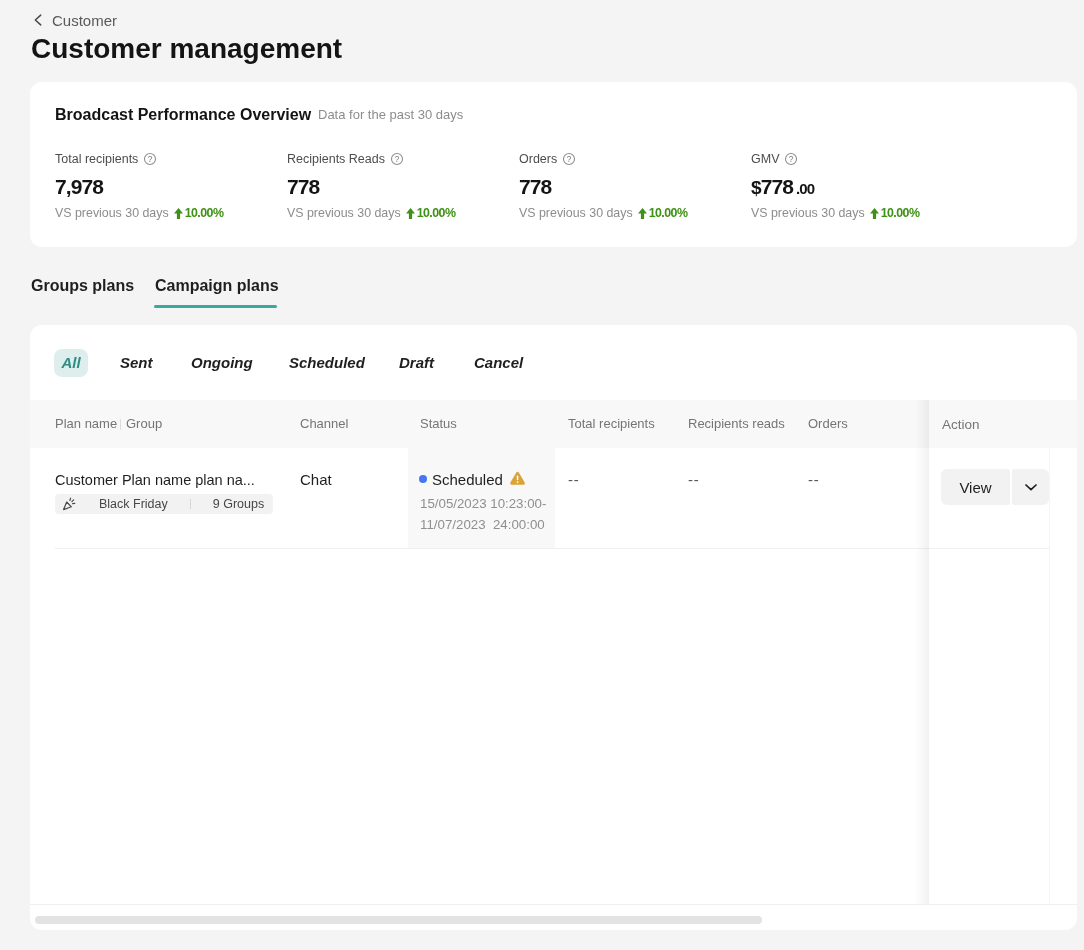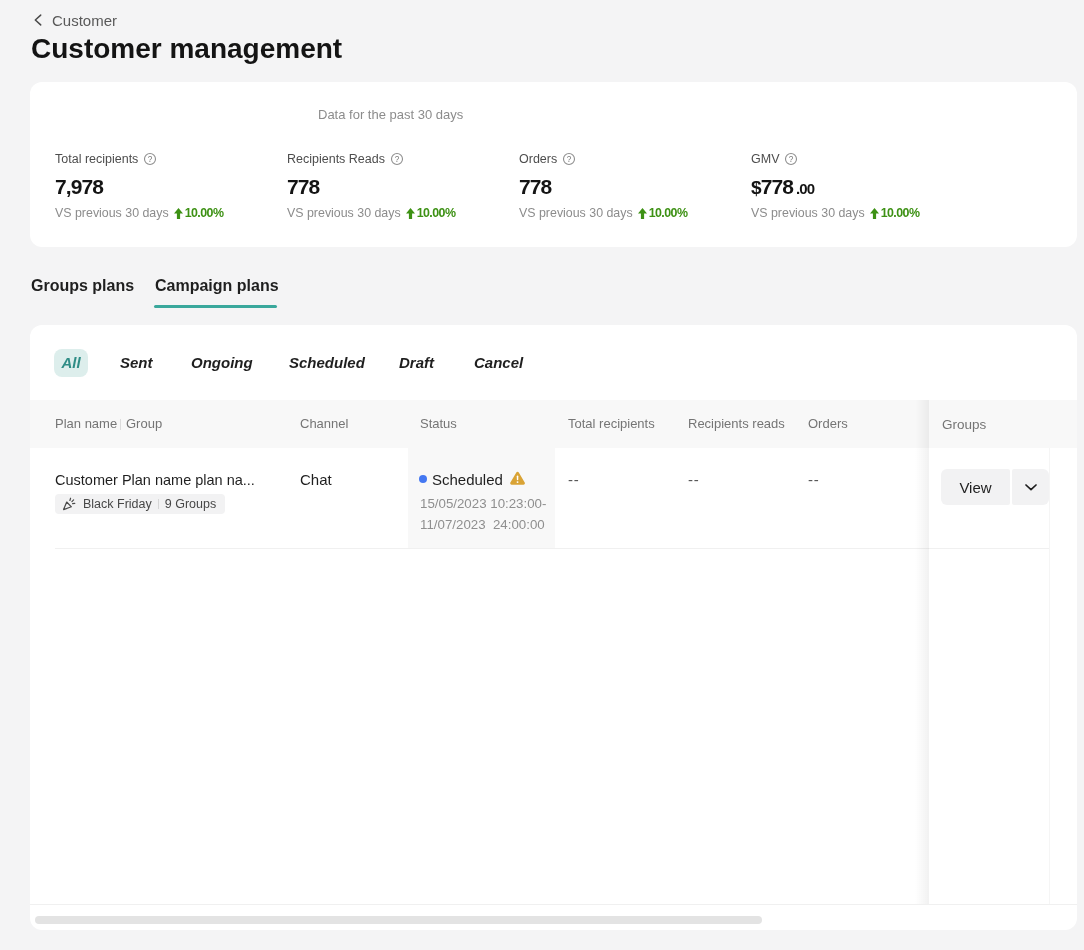--- a/index.html
+++ b/index.html
@@ -43,21 +43,21 @@
   
   .thead { position:absolute; left:30px; top:400px; width:1047px; height:48px; background:#f8f8f8; }
   .th { position:absolute; top:416px; font-size:13px; color:#757575; }
   .thdiv { position:absolute; left:120px; top:419px; width:1px; height:11px; background:#dcdcdc; }
 
   
   .statusbg { position:absolute; left:408px; top:448px; width:147px; height:101px; background:#f8f8f8; }
   .rowline { position:absolute; left:55px; top:548px; width:994px; height:1px; background:#f0f0f0; }
   .plantitle { left:55px; top:472px; font-size:14.5px; color:#1f1f1f; }
   .tag { position:absolute; left:55px; top:494px; height:20px; background:#f2f2f3; border-radius:4px;
-         display:flex; align-items:center; padding:0 9px 0 7px; font-size:12.5px; color:#474747; }
+         display:flex; align-items:center; padding:0 9px 0 7px; font-size:12.5px; color:#474747;gap:16px; }
   .tagdiv { width:1px; height:10px; background:#d6d6d6; margin:0 6px; }
   .chat { left:300px; top:471px; font-size:15px; }
   .dot { position:absolute; left:419px; top:475px; width:8px; height:8px; border-radius:50%; background:#4478f2; }
   .sched { left:432px; top:471px; font-size:15px; color:#1f1f1f; }
   .warn { left:509px; top:471px; }
   .dates { left:420px; top:493px; font-size:13.3px; color:#8f8f8f; line-height:21px; }
   .dash { top:471px; font-size:15px; letter-spacing:0.8px; color:#595959; }
 
   
   .tbot { position:absolute; left:30px; top:904px; width:1047px; height:1px; background:#f0f0f0; }
@@ -80,20 +80,21 @@
 </head>
 <body>
 
   <svg class="abs" style="left:31px; top:13px;" width="14" height="14" viewBox="0 0 14 14" fill="none">
     <path d="M9.7 2.1 L4.3 7 L9.7 11.9" stroke="#4a4a4a" stroke-width="1.5" stroke-linecap="round" stroke-linejoin="round"></path>
   </svg>
   <div class="abs crumb">Customer</div>
   <div class="abs h1">Customer management</div>
 
   <div class="card card1">
+    <div class="abs ctitle" style="top:24px;">Broadcast Performance Overview</div>
     <div class="abs cnote" style="top:25px;">Data for the past 30 days</div>
 
     <div class="stat" style="left:25px; top:68px;">
       <div class="lbl">Total recipients
         <svg width="14" height="14" viewBox="0 0 14 14" fill="none">
           <circle cx="7" cy="7" r="5.5" stroke="#8f8f8f" stroke-width="1.1"></circle>
           <text x="7" y="9.8" font-size="8.2" text-anchor="middle" fill="#767676" font-family="Liberation Sans">?</text>
         </svg>
       </div>
       <div class="num">7,978</div>
@@ -203,21 +204,21 @@
   <div class="abs dash" style="left:568px;">--</div>
   <div class="abs dash" style="left:688px;">--</div>
   <div class="abs dash" style="left:808px;">--</div>
 
   <div class="tbot"></div>
   <div class="sbar"></div>
 
   <div class="actshadow"></div>
   <div class="actpanel">
     <div class="acthead"></div>
-    <div class="acttext">Groups</div>
+    <div class="acttext">Action</div>
     <div class="actline"></div>
     <div class="actrowline"></div>
     <div class="btn-view">View</div>
     <div class="btn-drop">
       <svg width="12" height="7" viewBox="0 0 12 7" fill="none">
         <path d="M1 1 L6 5.7 L11 1" stroke="#1f1f1f" stroke-width="1.7" stroke-linecap="round" stroke-linejoin="round"></path>
       </svg>
     </div>
   </div>
 

